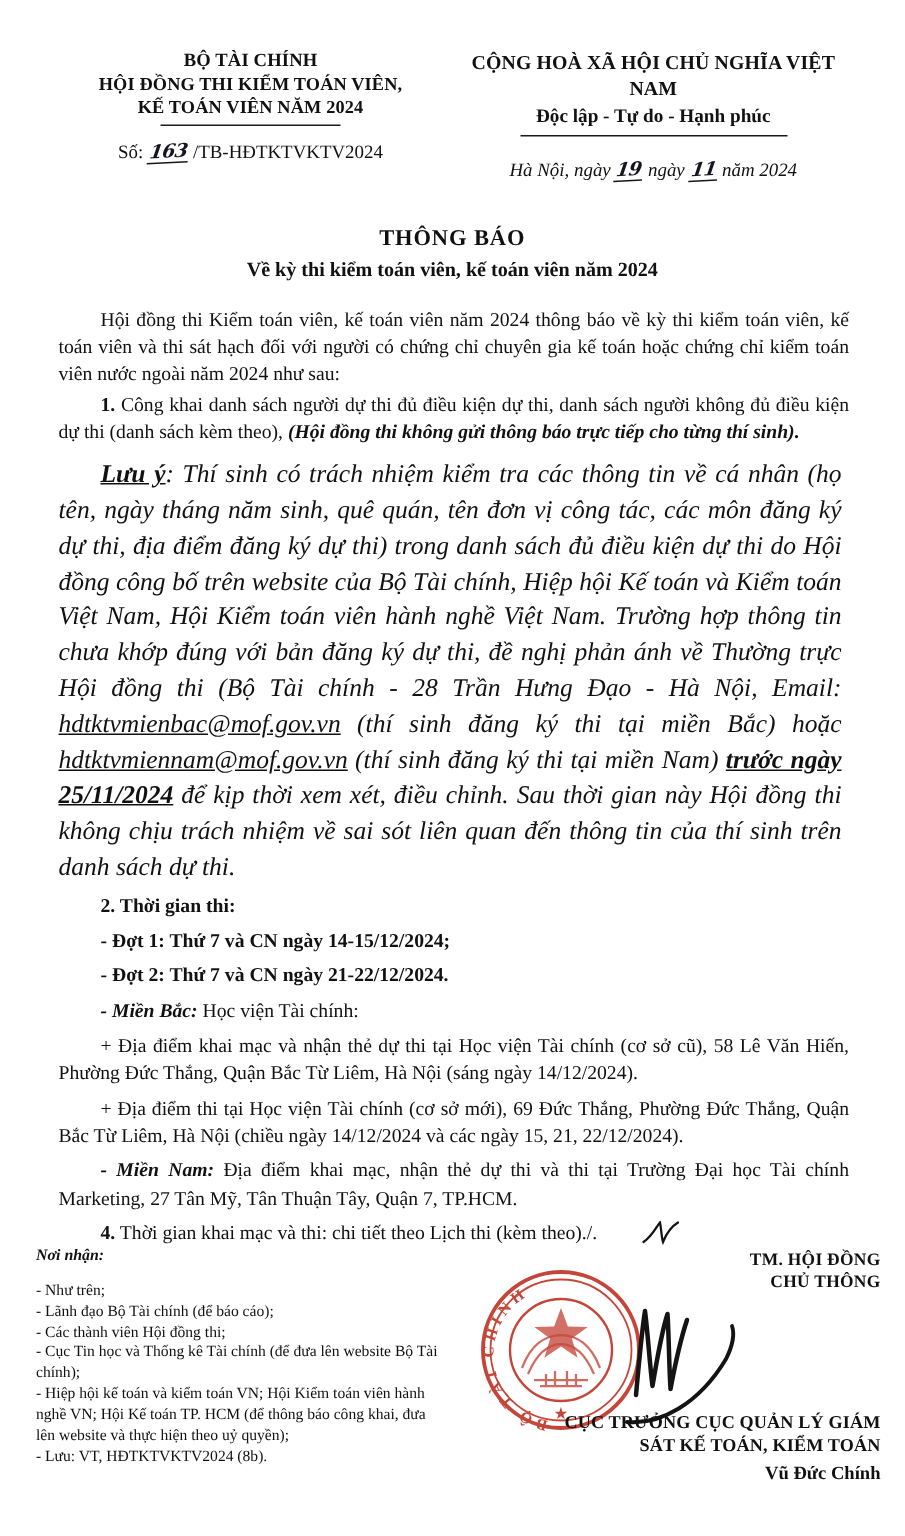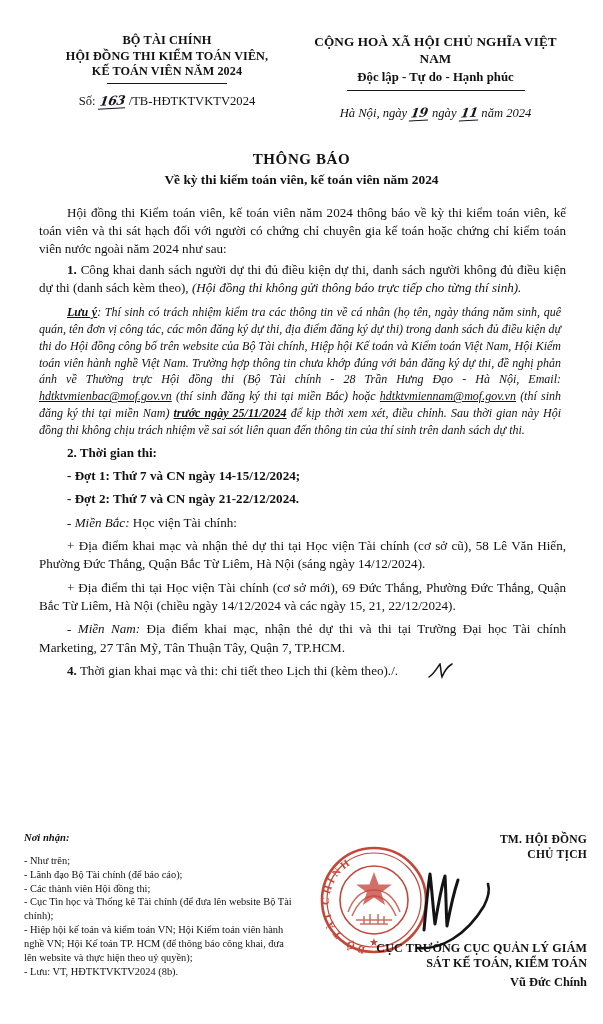--- a/index.html
+++ b/index.html
@@ -98,41 +98,41 @@
   }
   p.para{
     margin:0 0 2px 0;
     font-size:13.1px;
     line-height:1.40;
     text-align:justify;
     text-indent:28px;
   }
   p.note{
     margin:7px 5px 2px 0;
-    font-size:12px;
+    font-size:17px;
     font-style:italic;
     line-height:1.40;
     text-align:justify;
     text-indent:28px;
   }
   p.item{
     margin:5px 0 0 0;
     font-size:13.1px;
     line-height:1.40;
     text-indent:28px;
     text-align:left;
   }
   p.sub{
     margin:5px 0 0 0;
     font-size:13.1px;
     line-height:1.40;
     text-align:justify;
     text-indent:28px;
   }
-  b.bi{ font-weight:normal; font-style:italic; }
+  b.bi{ font-weight:bold; font-style:italic; }
   i.u{ font-style:italic; text-decoration:underline; }
   .bold{ font-weight:bold; }
   .ul{ text-decoration:underline; }
   .boldul{ font-weight:bold; text-decoration:underline; }
   
   .footer{
     position:absolute;
     left:0; right:0;
     top:832px;
     display:flex;
@@ -287,21 +287,21 @@
         <div>- Lãnh đạo Bộ Tài chính (để báo cáo);</div>
         <div>- Các thành viên Hội đồng thi;</div>
         <div>- Cục Tin học và Thống kê Tài chính (để đưa lên website Bộ Tài chính);</div>
         <div>- Hiệp hội kế toán và kiểm toán VN; Hội Kiểm toán viên hành nghề VN; Hội Kế toán TP. HCM (để thông báo công khai, đưa lên website và thực hiện theo uỷ quyền);</div>
         <div>- Lưu: VT, HĐTKTVKTV2024 (8b).</div>
       </div>
     </div>
 
     <div class="sigblock">
       <div class="sig-head">TM. HỘI ĐỒNG</div>
-      <div class="sig-head">CHỦ TỊCH</div>
+      <div class="sig-head">CHỦ THÔNG</div>
 
       <div class="seal">
         <svg viewBox="0 0 108 108" width="108" height="108" aria-hidden="true">
           <g stroke="#c0392b" fill="none">
             <circle cx="54" cy="54" r="52" stroke-width="2.6"></circle>
             <circle cx="54" cy="54" r="47" stroke-width="1.2"></circle>
             <circle cx="54" cy="54" r="34" stroke-width="1.6"></circle>
           </g>
 
           <path d="M54 26 L58.6 38.4 L71.8 38.6 L61.2 46.4 L65.1 59.1 L54 51.6 L42.9 59.1 L46.8 46.4 L36.2 38.6 L49.4 38.4 Z" fill="#c0392b" opacity=".78"></path>

